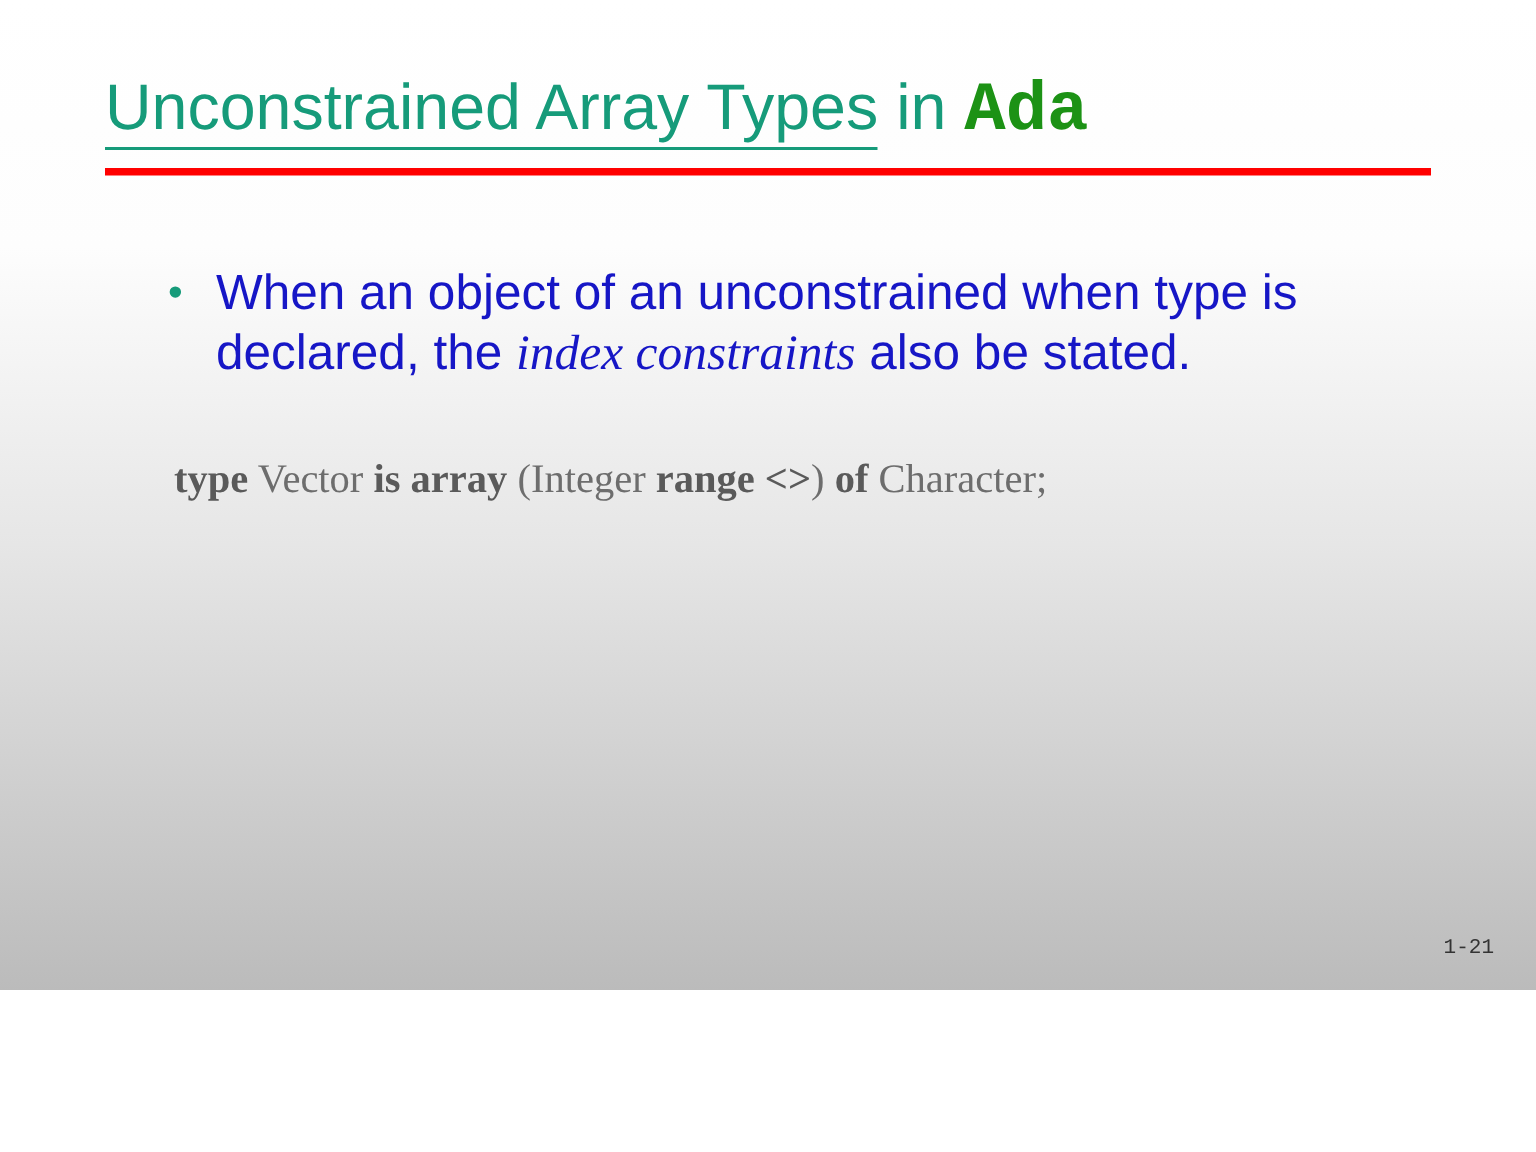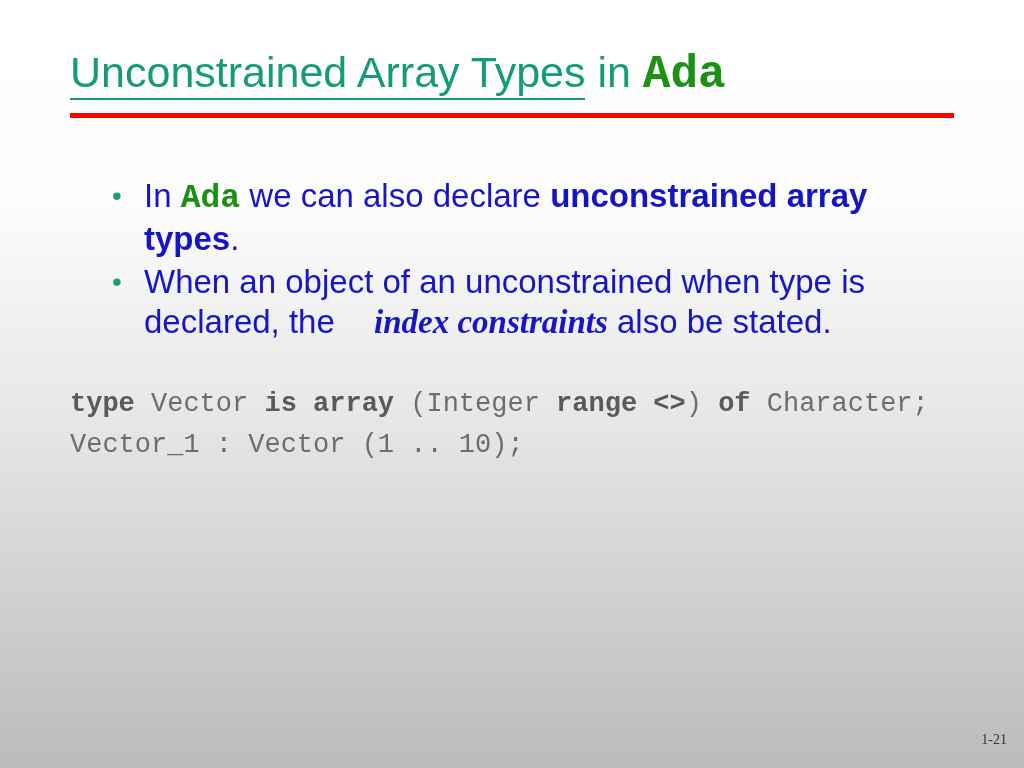--- a/index.html
+++ b/index.html
@@ -5,21 +5,21 @@
   html, body {
     margin: 0;
     padding: 0;
     width: 1024px;
     height: 768px;
     overflow: hidden;
     font-family: "Trebuchet MS", "Lucida Sans", Verdana, sans-serif;
   }
   .slide {
     width: 1024px;
-    height: 768px;
+    height: 660px;
     box-sizing: border-box;
     background: linear-gradient(to bottom, #ffffff 0%, #fdfdfd 25%, #e6e6e6 55%, #bbbbbb 100%);
     padding: 48px 70px 20px 70px;
     position: relative;
     color: #333;
   }
   .title {
     font-size: 43px;
     font-weight: 400;
     margin: 0 0 12px 0;
@@ -68,61 +68,57 @@
   }
   .text-bold { font-weight: 700; color:#1515c6; }
   .ada-inline {
     color: #1b9114;
     font-family: "Consolas", "Courier New", monospace;
     font-weight: 700;
   }
   .italic {
     font-family: Georgia, "Times New Roman", serif;
     font-style: italic;
-    font-weight: 700;
-    margin-left: 30px;
+    font-weight: 400;
   }
   .code-block {
     margin-top: 42px;
-    font-family: Liberation Mono, monospace;
+    margin-left: 46px;
+    font-family: Liberation Serif, serif;
     font-size: 27px;
     line-height: 1.5;
     color: #6d6d6d;
   }
   .kw { font-weight: 700; color:#5a5a5a; }
   .page-num {
     position: absolute;
-    right: 17px;
+    right: 28px;
     bottom: 20px;
     font-size: 14px;
     color: #333;
-    font-family: Liberation Serif, serif;
+    font-family: Liberation Mono, monospace;
     margin-left: 40px;
   }
 </style>
 </head>
 <body>
 
 <div class="slide">
 
   <h1 class="title">
     <span class="underline-group">Unconstrained Array Types</span>
     <span class="in-word">in</span>
     <span class="ada-word">Ada</span>
   </h1>
   <div class="red-rule"></div>
 
   <ul class="bullets">
     <li>
-      <span>In </span><span class="ada-inline">Ada</span><span> we can also declare </span><span class="text-bold">unconstrained array types</span><span>.</span>
-    </li>
-    <li>
       <span>When an object of an unconstrained when type is declared, the </span><span class="italic">index constraints</span><span> also be stated.</span>
     </li>
   </ul>
 
   <div class="code-block">
     <div><span class="kw">type</span><span> Vector </span><span class="kw">is array</span><span> (Integer </span><span class="kw">range &lt;&gt;</span><span>) </span><span class="kw">of</span><span> Character;</span></div>
-    <div>Vector_1 : Vector (1 .. 10);</div>
   </div>
 
   <div class="page-num">1-21</div>
 </div>
 
 </body></html>

